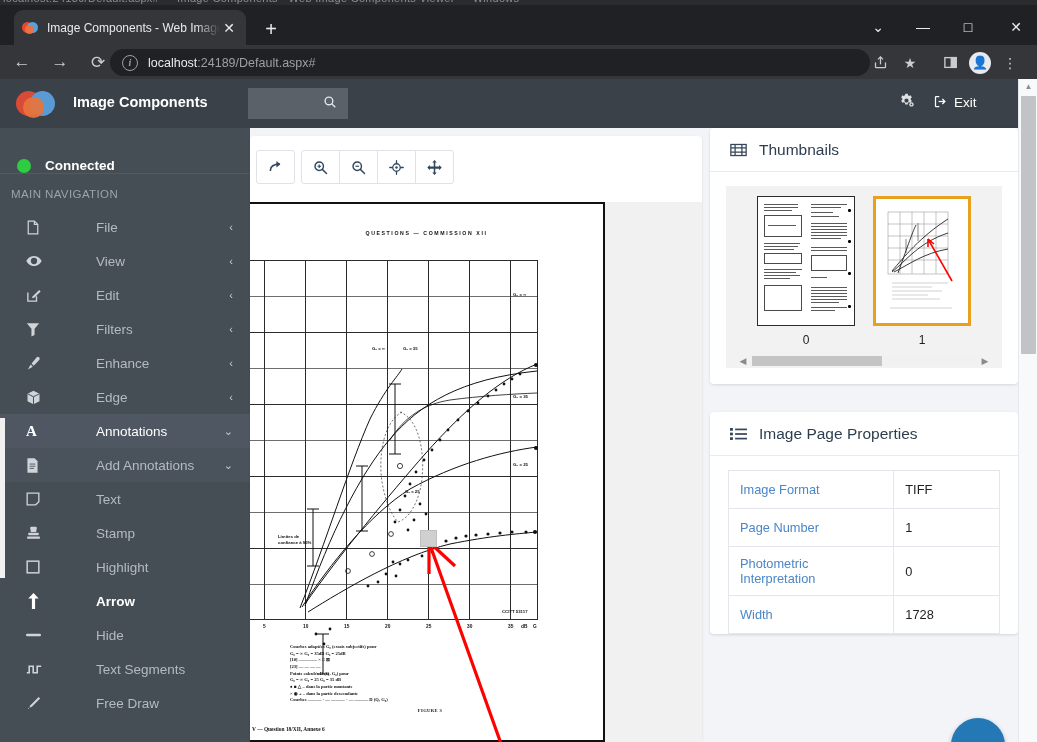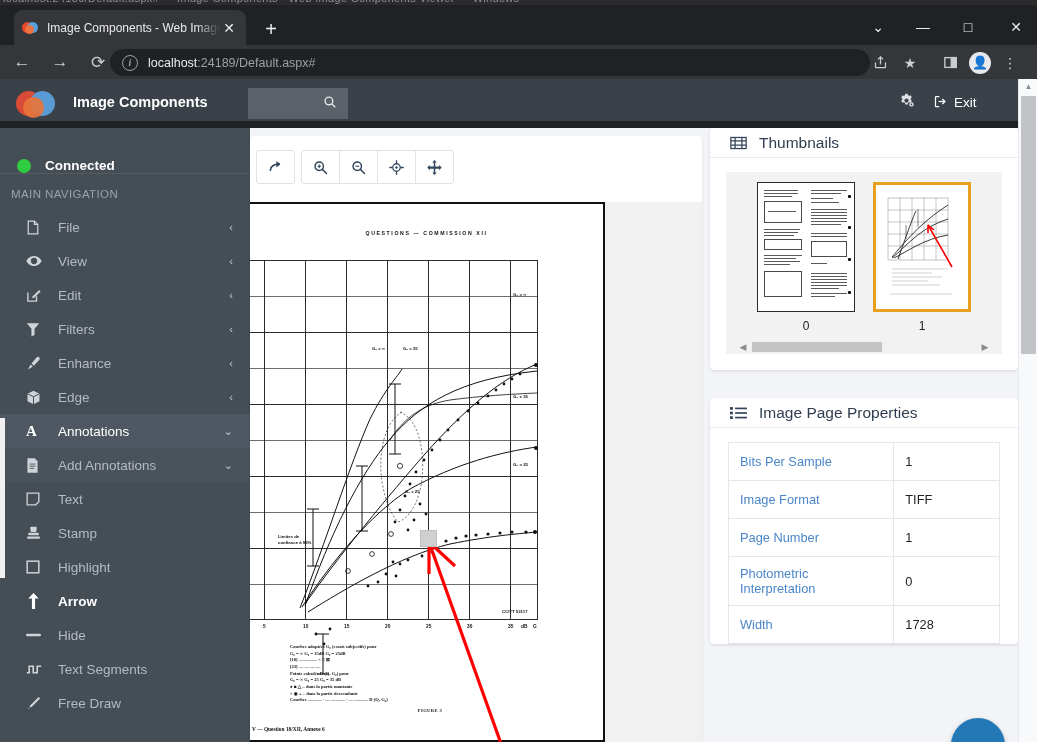--- a/index.html
+++ b/index.html
@@ -94,21 +94,21 @@
     display: flex; align-items: center; justify-content: center; font-size: 14px;
   }
   .right-icons { position: absolute; left: 935px; top: 4px; display: flex; align-items: center; }
   .avatar-ic {
     width: 22px; height: 22px; border-radius: 50%; background: #e8eaed;
     display: flex; align-items: center; justify-content: center; color: #35363a; font-size: 13px;
   }
 
   
   .app-header {
-    position: absolute; top: 79px; left: 0; width: 1018px; height: 42px;
+    position: absolute; top: 79px; left: 0; width: 1018px; height: 49px;
     background: #3a4149;
   }
   .logo-wrap {
     position: absolute; left: 16px; top: 9px; width: 44px; height: 32px;
   }
   .logo-wrap i { position: absolute; border-radius: 50%; display: block; }
   .lg-red    { width: 25px; height: 25px; background: #d94b36; left: 0;  top: 3px; }
   .lg-blue   { width: 25px; height: 25px; background: #5b9bd5; left: 14px; top: 3px; }
   .lg-orange { width: 21px; height: 21px; background: #e8743b; left: 7px; top: 9px; opacity: .92; }
   .app-title {
@@ -139,21 +139,21 @@
     height: 46px; display: flex; align-items: flex-end; padding-left: 17px;
     border-bottom: 1px solid #525a62;
   }
   .conn-dot { width: 14px; height: 14px; border-radius: 50%; background: #2ecc40; margin-right: 14px; }
   .conn-label { color: #fff; font-size: 13.5px; font-weight: bold; }
   .nav-head {
     padding: 14px 8px 10px 11px; color: #9aa3ad; font-size: 11.5px; letter-spacing: .4px;
   }
   .nav-item {
     height: 34px; display: flex; align-items: center; padding-left: 26px;
-    color: #b4bbc2; font-size: 13.5px; position: relative;
+    color: #b4bbc2; font-size: 13.5px; position: relative; gap: 38px;
   }
   .nav-item .ni-icon {
     width: 26px; flex: 0 0 26px; display: flex; align-items: center;
     color: #cfd4d9; font-size: 14px; margin-right: 6px;
   }
   .nav-item .ni-caret {
     position: absolute; right: 17px; font-size: 11px; color: #c6ccd2;
   }
   .nav-item.active { background: #4f5862; color: #ffffff; }
   .nav-item.active .ni-icon { color: #ffffff; }
@@ -247,21 +247,21 @@
 
   
   .right-col {
     position: absolute; left: 460px; top: 0px; width: 308px; height: 614px;
   }
   .panel {
     background: #ffffff; border-radius: 4px; box-shadow: 0 1px 3px rgba(0,0,0,.12);
     margin: 0 0 28px 0; overflow: hidden;
   }
   .panel-head {
-    height: 30px; display: flex; align-items: center; padding-left: 20px;
+    height: 44px; display: flex; align-items: center; padding-left: 20px;
     border-bottom: 1px solid #e8eaed; gap: 12px;
   }
   .panel-head .ph-icon { color: #35465a; font-size: 15px; display: flex; }
   .panel-head .ph-title { font-size: 15.5px; color: #2f3e4f; }
   .thumbs-body { padding: 14px 16px 16px 16px; }
   .thumbs-strip {
     background: #f2f2f2; padding: 10px 8px 0 8px; position: relative;
   }
   .thumb-wrap { display: flex; gap: 18px; justify-content: center; }
   .thumb { width: 98px; }
@@ -894,24 +894,20 @@
             <rect x="6" y="1.6" width="14" height="2"></rect>
               <rect x="6" y="7" width="14" height="2"></rect>
               <rect x="6" y="12.4" width="14" height="2"></rect>
           </svg>
         </span>
         <span class="ph-title">Image Page Properties</span>
       </div>
       <div class="props-body">
         <table class="props-table">
           <tbody>
-              <tr>
-            <td class="k">Bits Per Sample</td>
-            <td class="v">1</td>
-          </tr>
           <tr>
             <td class="k">Image Format</td>
             <td class="v">TIFF</td>
           </tr>
           <tr>
             <td class="k">Page Number</td>
             <td class="v">1</td>
           </tr>
           <tr>
             <td class="k">Photometric Interpretation</td>

